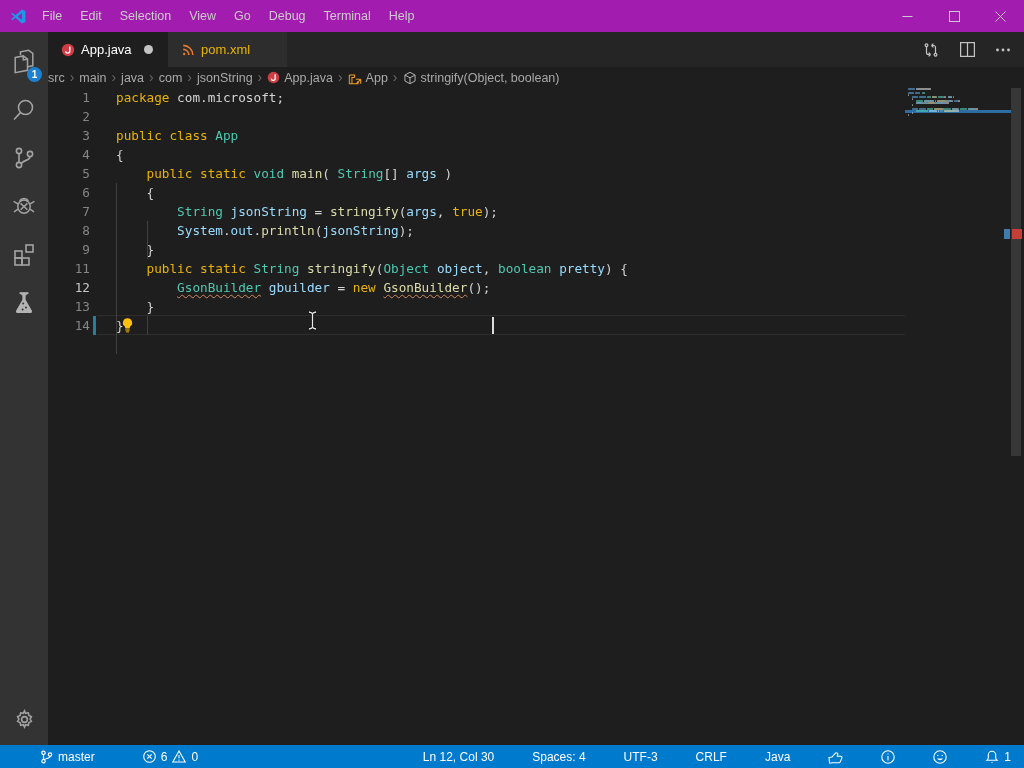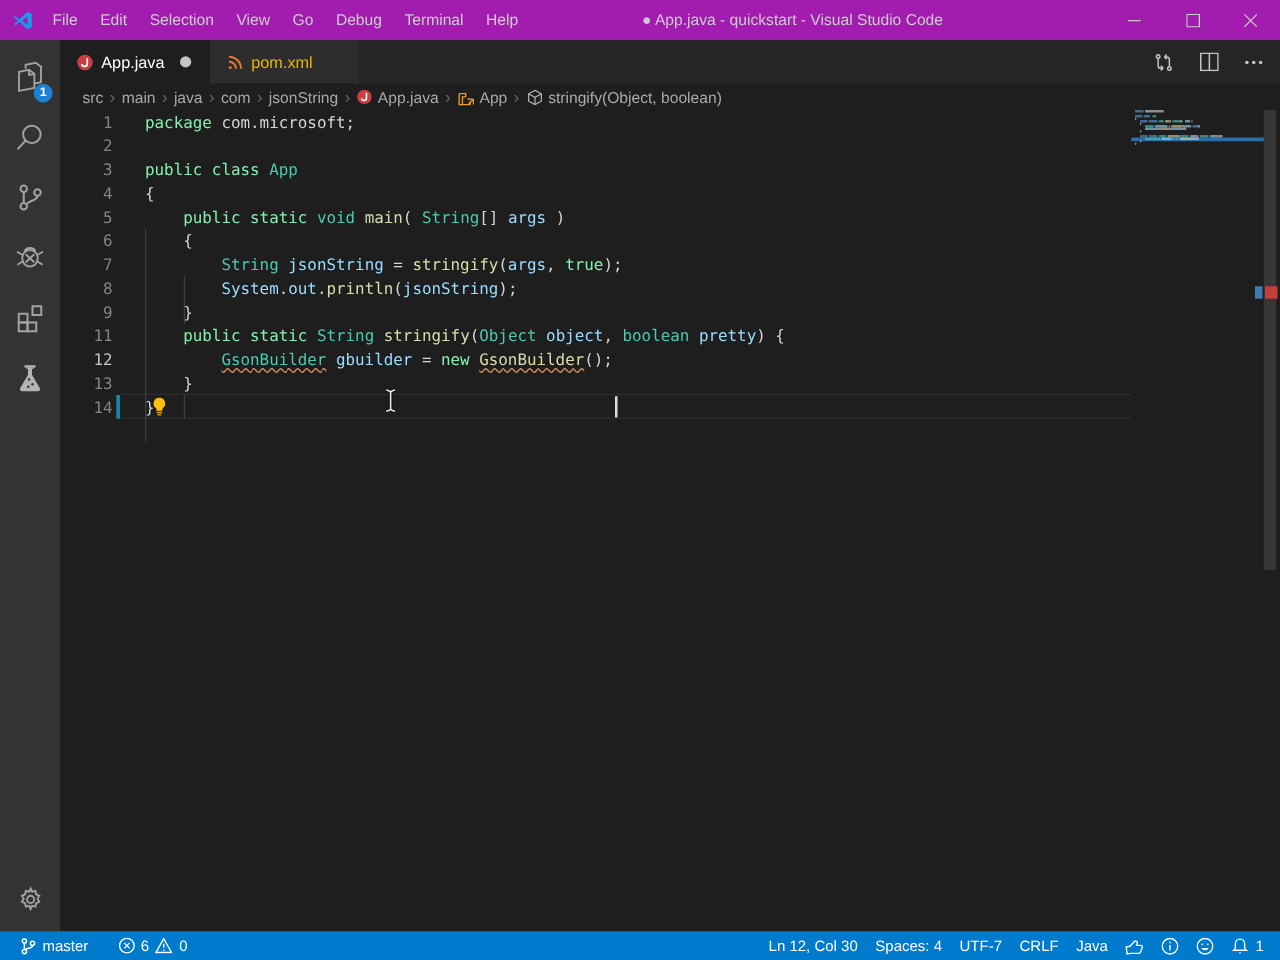--- a/index.html
+++ b/index.html
@@ -33,38 +33,38 @@
   .tab.inactive { background:#2d2d2d; }
   .tab .tab-label { font-size:13px; margin-left:6px; }
   .tab.active .tab-label { color:#ffffff; }
   .tab.inactive .tab-label { color:#eab308; }
   .dirty-dot { width:9px; height:9px; border-radius:50%; background:#c4c4c4; margin-left:12px; }
   .editor-actions { position:absolute; right:8px; top:0; height:35px; display:flex; align-items:center; gap:10px; }
   .ea-btn { width:26px; height:26px; display:flex; align-items:center; justify-content:center; }
 
   
   .breadcrumbs { position:absolute; left:48px; top:67px; width:976px; height:21px; background:#1e1e1e;
-    display:flex; align-items:center; padding-left:18px; font-size:12.5px; color:#a9a9a9; white-space:nowrap; }
+    display:flex; align-items:center; font-size:12.5px; color:#a9a9a9; white-space:nowrap; }
   .bc-item { display:flex; align-items:center; }
   .bc-sep { color:#686868; font-size:14px; padding:0 5px 2px 5px; }
   .bc-icon { margin-right:4px; display:flex; align-items:center; }
 
   
   .editor { position:absolute; left:48px; top:88px; width:976px; height:657px; background:#1e1e1e; }
   .code-area { position:absolute; left:0; top:0; width:857px; }
   .code-row { position:relative; height:19px; white-space:pre;
     font-family:"DejaVu Sans Mono", monospace; font-size:12.7px; line-height:19px; }
   .gutter-num { position:absolute; left:0; top:0; width:42px; text-align:right; color:#858585;
     font-family:"DejaVu Sans Mono", monospace; font-size:12.7px; line-height:19px; }
   .gutter-num.active { color:#c6c6c6; }
   .code-text { position:absolute; left:68px; top:0; }
   .codelens { position:absolute; left:99px; top:1px; font-family:"Liberation Sans", sans-serif;
     font-size:11.5px; color:#999999; line-height:18px; }
   .codelens .cl-sep { color:#6a6a6a; padding:0 4px; }
-  .tk-k  { color:#86efac;margin-top:28px; }
+  .tk-k  { color:#eab308;margin-top:28px; }
   .tk-t  { color:#4ec9b0; }
   .tk-f  { color:#dcdcaa; }
   .tk-v  { color:#9cdcfe; }
   .tk-p  { color:#d4d4d4; }
   .squiggle { text-decoration:underline; text-decoration-style:wavy; text-decoration-color:#cd8a5d;
     text-decoration-thickness:1px; text-underline-offset:2px; }
   .indent-guide { position:absolute; width:1px; background:#404040; }
   .cur-line-border { position:absolute; left:49px; width:808px; height:1px; background:#2e2e2e; }
   .git-modified { position:absolute; left:45px; width:3px; height:19px; background:#1b81a8; }
   .caret { position:absolute; width:2px; height:17px; background:#dcdcdc; }
@@ -76,21 +76,21 @@
   .mm-curline { position:absolute; left:0; width:106px; height:3px; background:#2d6da3; }
   .scrollbar { position:absolute; left:963px; top:0; width:13px; height:657px; }
   .sb-slider { position:absolute; left:0; top:0; width:10px; height:368px; background:rgba(121,121,121,0.28); }
   .ov-cursor { position:absolute; left:-7px; top:141px; width:6px; height:10px; background:#3d7cad; }
   .ov-error { position:absolute; left:1px; top:141px; width:10px; height:10px; background:#c24038; }
 
   
   .statusbar { position:absolute; left:0; top:745px; width:1024px; height:23px; background:#007acc;
     display:flex; align-items:center; justify-content:space-between; color:#ffffff; font-size:12px; }
   .sb-left, .sb-right { display:flex; align-items:center; height:100%; }
-  .sb-item { display:flex; align-items:center; height:100%; padding:0 7px; gap:5px; }
+  .sb-item { display:flex; align-items:center; height:100%; padding:0 7px; gap:5px;margin-left:24px; }
   .sb-item svg { display:block; }
 
   .ibeam-cursor { position:absolute; left:259px; top:223px; }
 </style>
 </head>
 <body>
 
 <div class="app">
 
   <div class="titlebar">
@@ -100,21 +100,20 @@
     <div class="menubar">
       <div class="menu-item">File</div>
       <div class="menu-item">Edit</div>
       <div class="menu-item">Selection</div>
       <div class="menu-item">View</div>
       <div class="menu-item">Go</div>
       <div class="menu-item">Debug</div>
       <div class="menu-item">Terminal</div>
       <div class="menu-item">Help</div>
     </div>
-    <div class="window-title">● App.java - quickstart - Visual Studio Code</div>
     <div class="window-controls">
       <div class="win-btn">
         <svg width="11" height="11" viewBox="0 0 11 11">
             <path d="M0.5 5.5 H10.5" stroke="#cccccc" stroke-width="1"></path>
           </svg>
       </div>
       <div class="win-btn">
         <svg width="11" height="11" viewBox="0 0 11 11">
             <rect x="0.5" y="0.5" width="10" height="10" fill="none" stroke="#cccccc" stroke-width="1"></rect>
           </svg>
@@ -407,21 +406,21 @@
       </div>
     </div>
     <div class="sb-right" style="padding-right:6px">
       <div class="sb-item">
         <span>Ln 12, Col 30</span>
       </div>
       <div class="sb-item">
         <span>Spaces: 4</span>
       </div>
       <div class="sb-item">
-        <span>UTF-7</span>
+        <span>UTF-3</span>
       </div>
       <div class="sb-item">
         <span>CRLF</span>
       </div>
       <div class="sb-item">
         <span>Java</span>
       </div>
       <div class="sb-item">
         <svg width="15" height="14" viewBox="0 0 15 14" fill="none" stroke="#ffffff" stroke-width="1.1">
           <path d="M1 7.5 L4 7 L7.5 3.2 a1.4 1.4 0 0 1 2.4 1 L9.3 6.3 L12.8 6.3 a1.2 1.2 0 0 1 1.1 1.6 L12.4 11.6 a1.6 1.6 0 0 1 -1.5 1.1 L4.5 12.7 L1.6 13.2 Z"></path>

